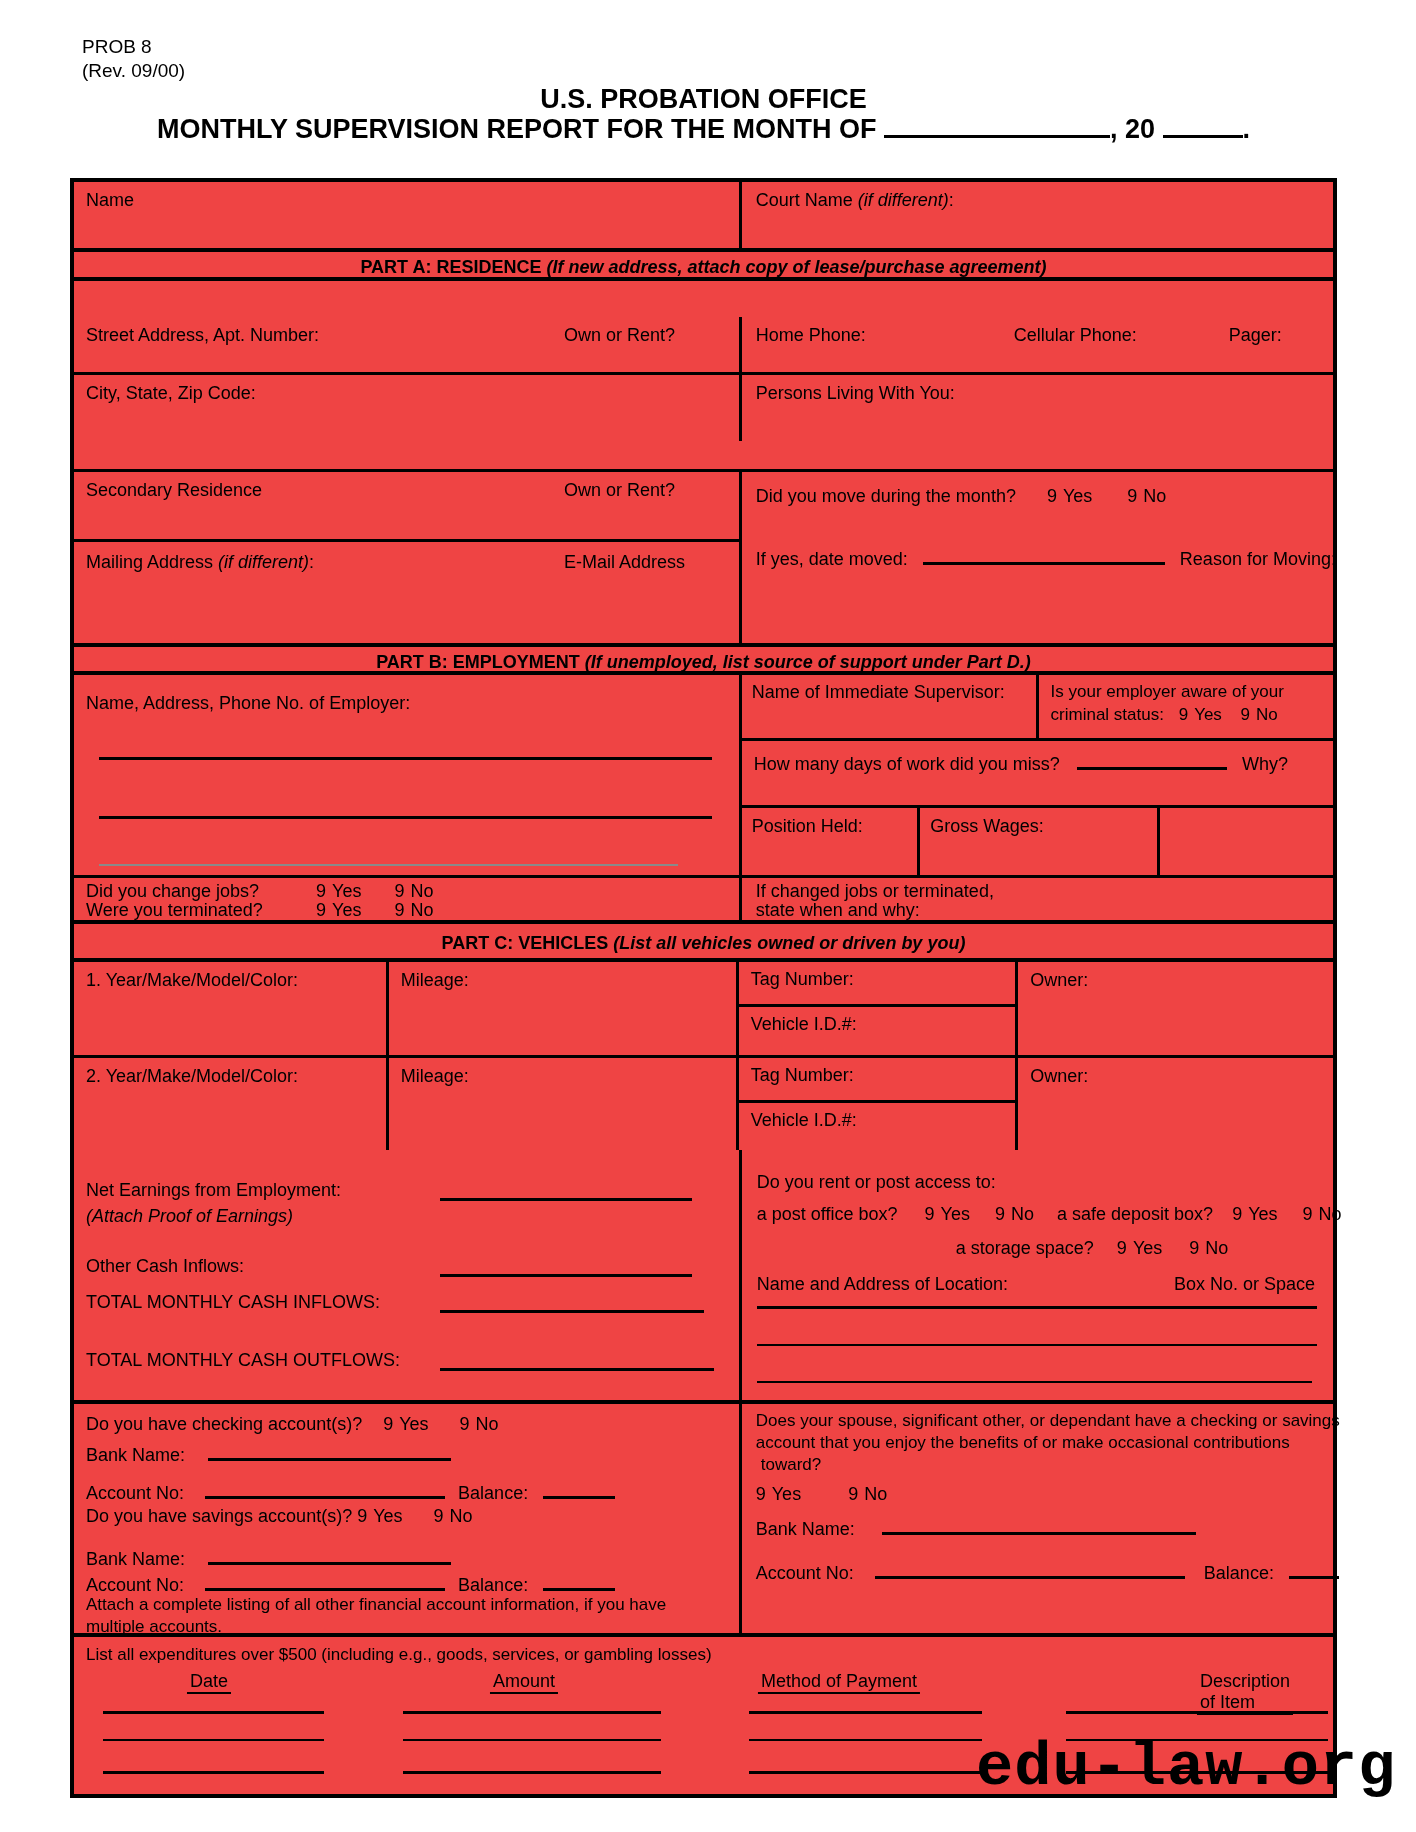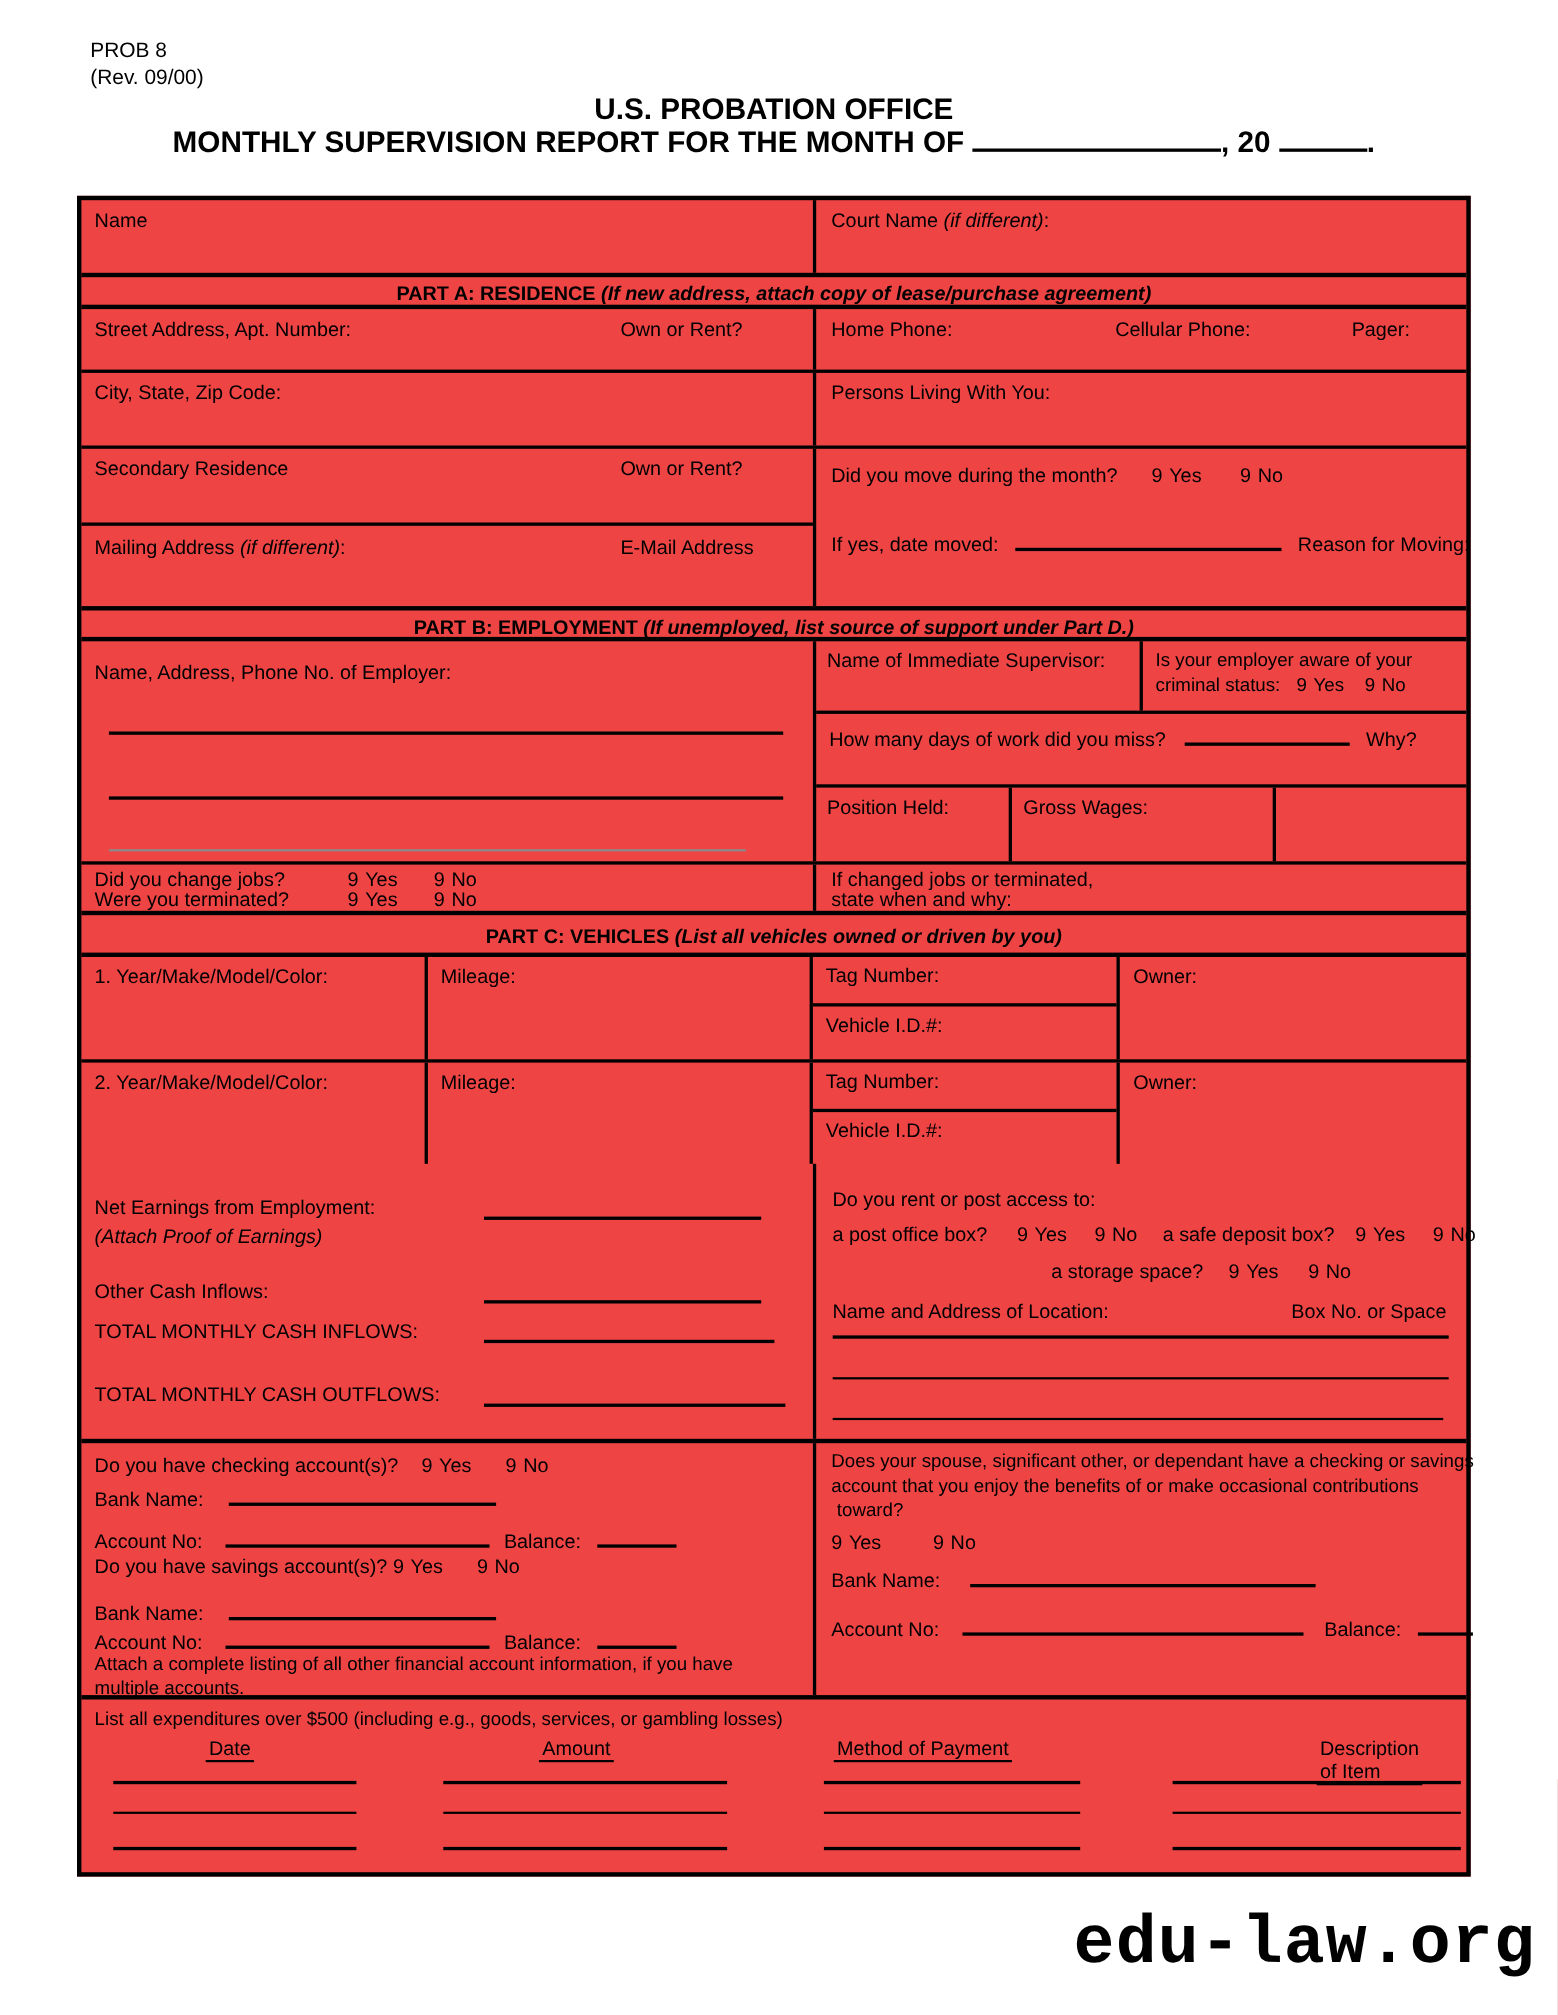--- a/index.html
+++ b/index.html
@@ -57,42 +57,42 @@
       </div>
       <div class="cr">
         <span class="lb" style="left:14px;top:8px;"><span>Court Name </span><span class="it">(if different)</span><span>:</span></span>
       </div>
     </div>
 
     <div class="row band" style="height:33px;padding-top:5px;">
       <span>PART A:  RESIDENCE </span><span class="bi">(If new address, attach copy of lease/purchase agreement)</span>
     </div>
 
-    <div class="row nt cells" style="height:55px;">
+    <div class="row nt cells" style="height:55px;margin-top:36px;">
       <div class="cl">
         <span class="lb" style="left:12px;top:8px;">Street Address, Apt. Number:</span>
         <span class="lb" style="left:490px;top:8px;">Own or Rent?</span>
       </div>
       <div class="cr">
         <span class="lb" style="left:14px;top:8px;">Home Phone:</span>
         <span class="lb" style="left:272px;top:8px;">Cellular Phone:</span>
         <span class="lb" style="left:487px;top:8px;">Pager:</span>
       </div>
     </div>
 
     <div class="row cells" style="height:69px;">
       <div class="cl">
         <span class="lb" style="left:12px;top:8px;">City, State, Zip Code:</span>
       </div>
       <div class="cr">
         <span class="lb" style="left:14px;top:8px;">Persons Living With You:</span>
       </div>
     </div>
 
-    <div class="row cells" style="height:146px;">
+    <div class="row cells" style="height:174px;margin-top:28px;">
       <div class="cl">
         <div class="subcol">
           <div class="subrow bb" style="height:70px;">
             <span class="lb" style="left:12px;top:8px;">Secondary Residence</span>
             <span class="lb" style="left:490px;top:8px;">Own or Rent?</span>
           </div>
           <div class="subrow" style="flex:1;">
             <span class="lb" style="left:12px;top:10px;"><span>Mailing Address </span><span class="it">(if different)</span><span>:</span></span>
             <span class="lb" style="left:490px;top:10px;">E-Mail Address</span>
           </div>

